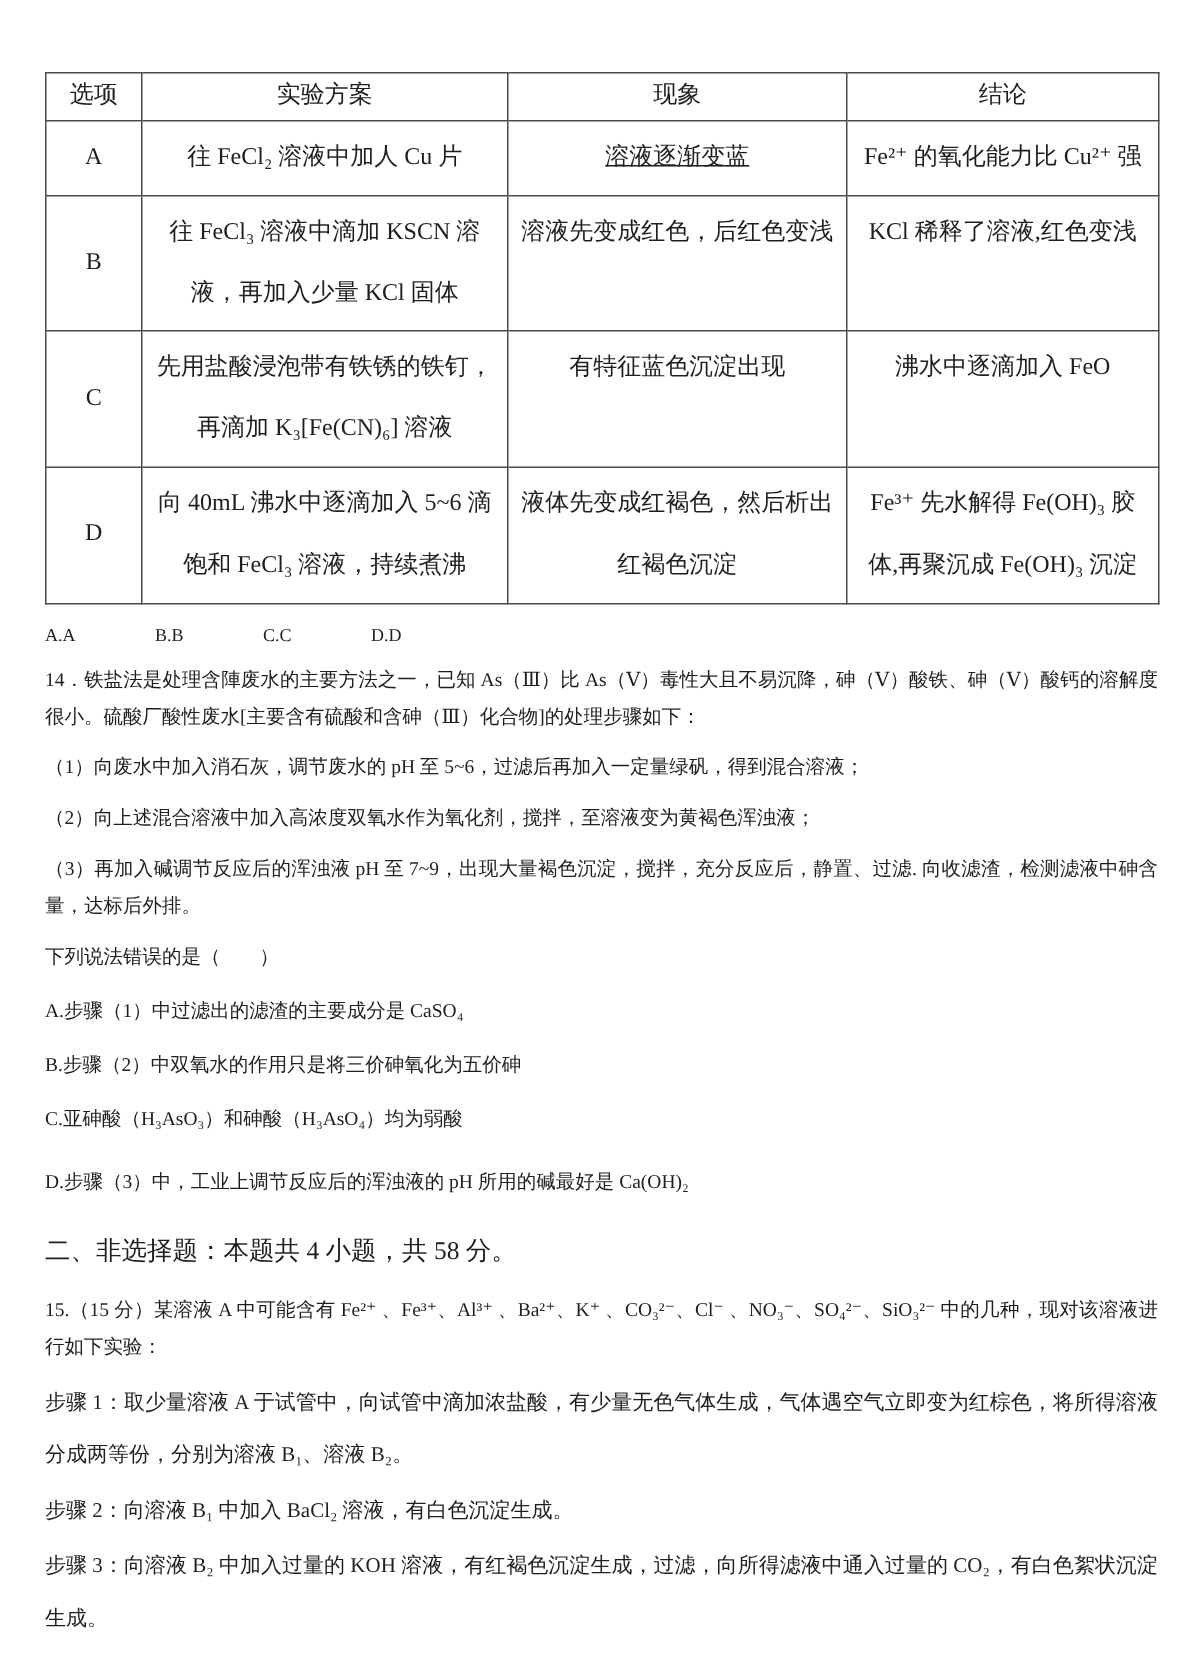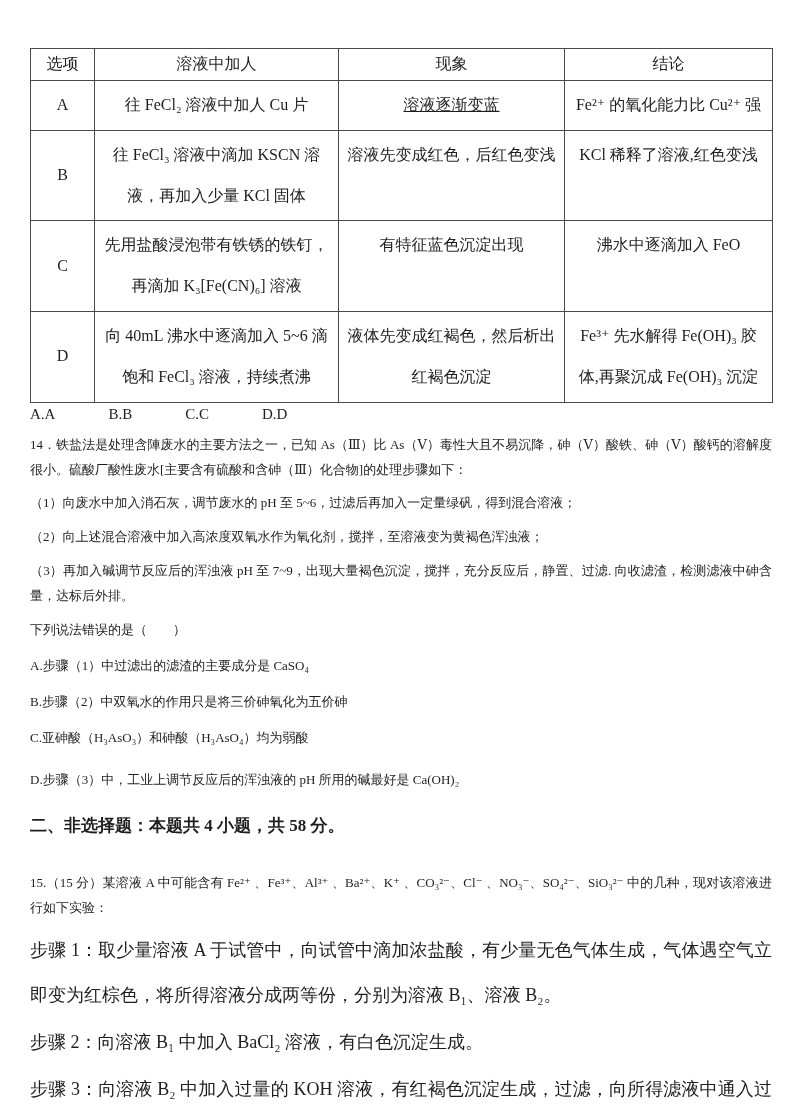--- a/index.html
+++ b/index.html
@@ -31,60 +31,60 @@
     height: 32px;
     line-height: 1.4;
   }
   table.exp td { line-height: 2.55; }
   table.exp td.c-opt { text-align: center; vertical-align: middle; }
   table.exp td.c-txt { vertical-align: middle; text-align: center; }
   
   .answer-line {
     display: flex;
     gap: 53px;
-    margin: 3px 0 10px 0;
-    font-size: 15px;
+    margin: 13px 0 10px 0;
+    font-size: 12px;
     text-align: center;
   }
   p.line {
     font-size: 13px;
     line-height: 1.92;
     margin: 0 0 8px 0;
     text-align: justify;
   }
   p.step { margin: 9px 0; }
   p.opt { margin: 11px 0; }
   p.opt-last { margin: 17px 0 11px 0; }
   h2.sec {
     font-size: 17px;
-    font-weight: bold;
-    margin: 20px 0 32px 0;
+    font-weight: normal;
+    margin: 20px 0 14px 0;
     line-height: 1.5;
   }
   p.bigstep {
-    font-size: 18px;
+    font-size: 14px;
     line-height: 2.5;
     margin: 2px 0;
     text-align: justify;
   }
 </style>
 </head>
 <body>
 
 <table class="exp">
   <colgroup>
     <col style="width:64px">
     <col style="width:244px">
     <col style="width:226px">
     <col style="width:208px">
   </colgroup>
   <thead>
     <tr>
       <th>选项</th>
-      <th>溶液中加人</th>
+      <th>实验方案</th>
       <th>现象</th>
       <th>结论</th>
     </tr>
   </thead>
   <tbody>
     <tr>
       <td class="c-opt">A</td>
       <td class="c-txt">往 FeCl₂ 溶液中加人 Cu 片</td>
       <td class="c-txt" style="vertical-align:top;text-decoration:underline;">溶液逐渐变蓝</td>
       <td class="c-txt">Fe²⁺ 的氧化能力比 Cu²⁺ 强</td>

